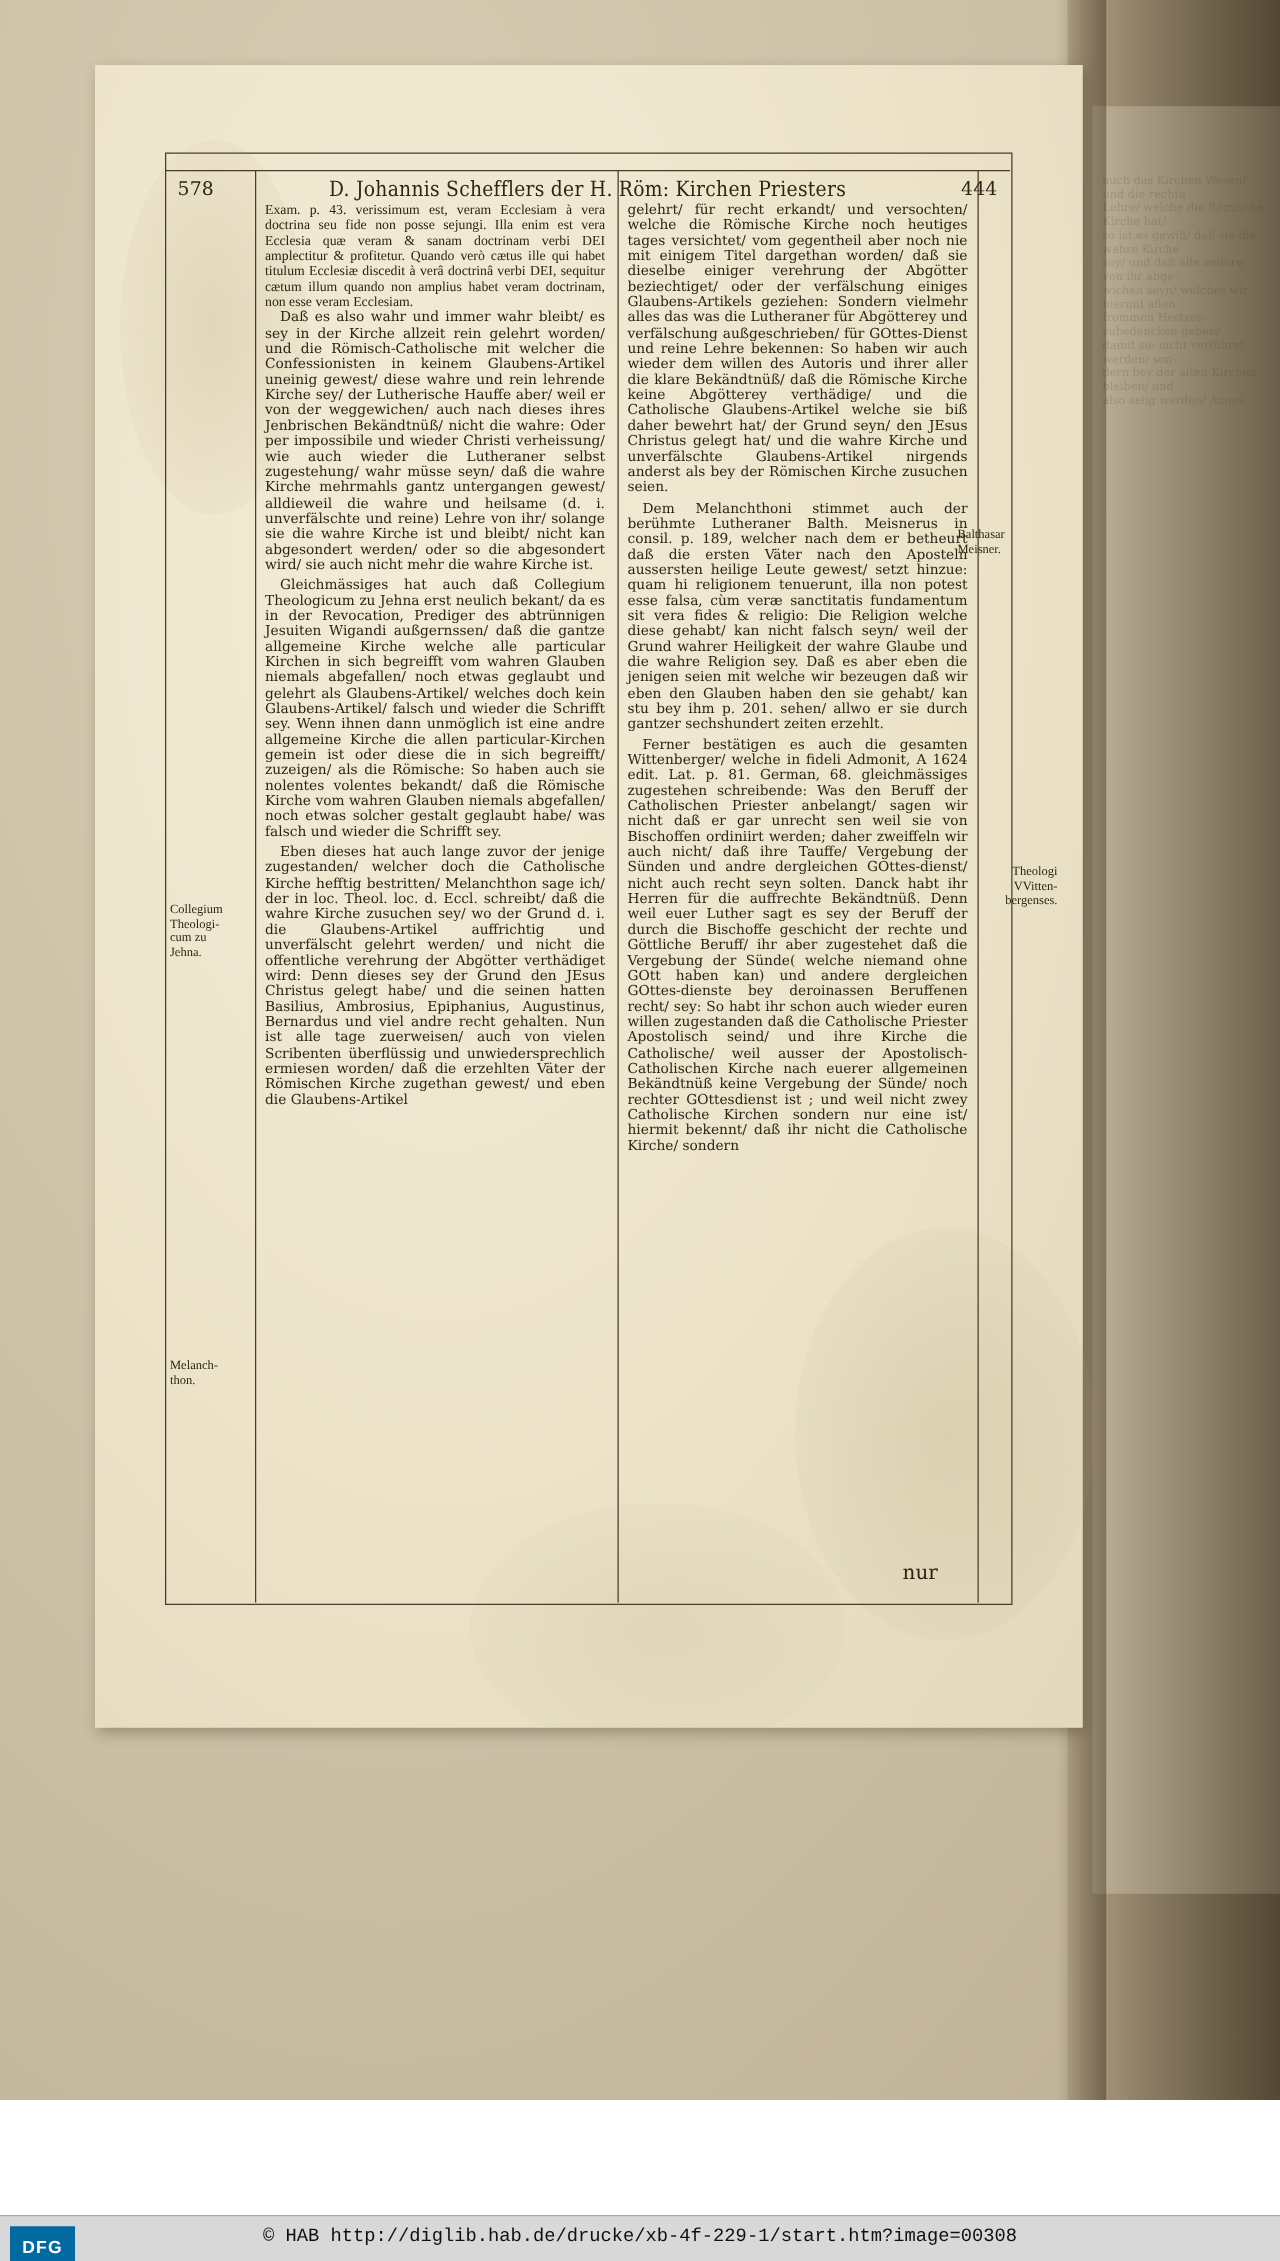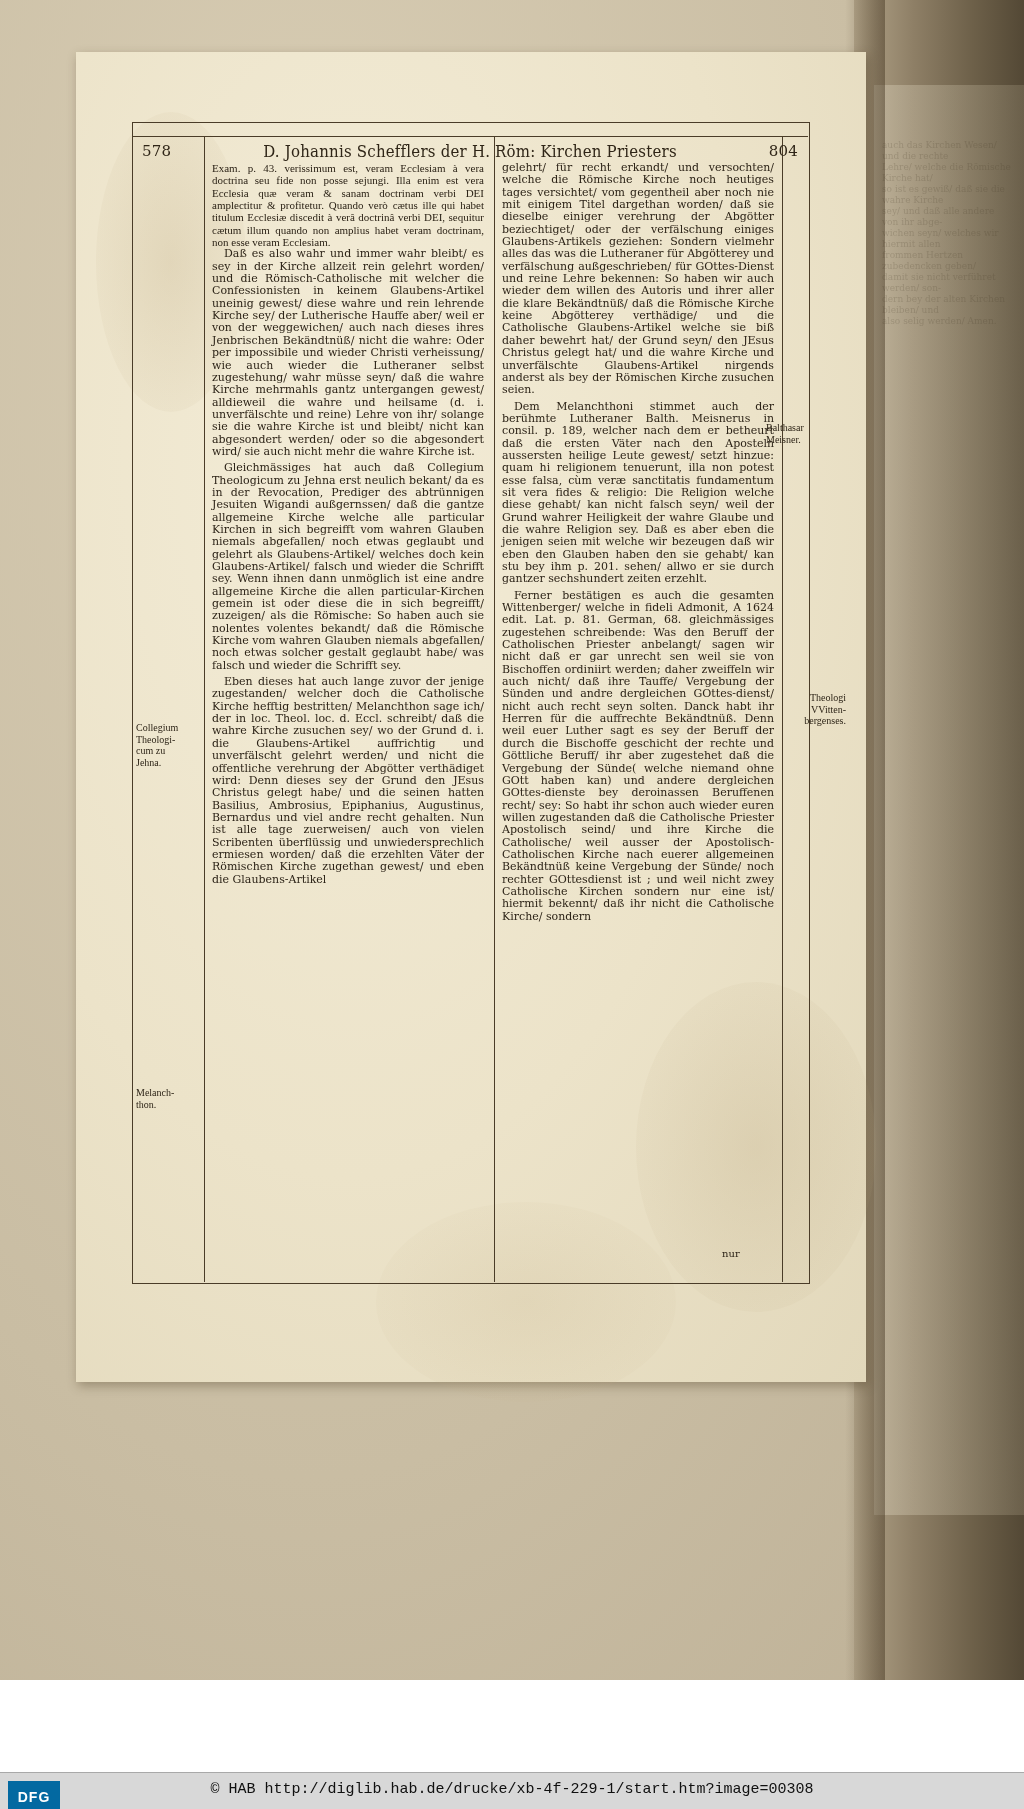--- a/index.html
+++ b/index.html
@@ -159,21 +159,21 @@
   #mg-melanchthon { left: 60px; top: 1035px; }
   #mg-meisner { left: 690px; top: 370px; width: 58px; }
   #mg-wittenberg { left: 710px; top: 640px; width: 60px; text-align: right; }
 
   
   #catchword {
     position: absolute;
     left: 646px;
     top: 1196px;
     font-family: "DejaVu Serif", serif;
-    font-size: 10px;
+    font-size: 16px;
     color: #2c2317;
   }
 
   
   #bottom-strip {
     position: absolute;
     left: 0; top: 1680px;
     width: 1024px;
     height: 129px;
     background: #ffffff;
@@ -252,21 +252,21 @@
 
     <div id="frame"></div>
     <div id="frame-inner-divider"></div>
     <div class="vrule" id="vr-left"></div>
     <div class="vrule" id="vr-mid"></div>
     <div class="vrule" id="vr-right"></div>
 
     <div id="runninghead">
       <span class="pageno">578</span>
       <span class="title">D. Johannis Schefflers der H. Röm: Kirchen Priesters</span>
-      <span class="pageno">804</span>
+      <span class="pageno">444</span>
     </div>
 
     <div class="col" id="col-left">
       <p class="noindent lat">Exam. p. 43. verissimum est, veram Ecclesiam à vera doctrina seu fide non posse sejungi. Illa enim est vera Ecclesia quæ veram &amp; sanam doctrinam verbi DEI amplectitur &amp; profitetur. Quando verò cætus ille qui habet titulum Ecclesiæ discedit à verâ doctrinâ verbi DEI, sequitur cætum illum quando non amplius habet veram doctrinam, non esse veram Ecclesiam.</p>
       <p>Daß es also wahr und immer wahr bleibt/ es sey in der Kirche allzeit rein gelehrt worden/ und die Römisch-Catholische mit welcher die Confessionisten in keinem Glaubens-Artikel uneinig gewest/ diese wahre und rein lehrende Kirche sey/ der Lutherische Hauffe aber/ weil er von der weggewichen/ auch nach dieses ihres Jenbrischen Bekändtnüß/ nicht die wahre: Oder per impossibile und wieder Christi verheissung/ wie auch wieder die Lutheraner selbst zugestehung/ wahr müsse seyn/ daß die wahre Kirche mehrmahls gantz untergangen gewest/ alldieweil die wahre und heilsame (d. i. unverfälschte und reine) Lehre von ihr/ solange sie die wahre Kirche ist und bleibt/ nicht kan abgesondert werden/ oder so die abgesondert wird/ sie auch nicht mehr die wahre Kirche ist.</p>
       <p class="gap">Gleichmässiges hat auch daß Collegium Theologicum zu Jehna erst neulich bekant/ da es in der Revocation, Prediger des abtrünnigen Jesuiten Wigandi außgernssen/ daß die gantze allgemeine Kirche welche alle particular Kirchen in sich begreifft vom wahren Glauben niemals abgefallen/ noch etwas geglaubt und gelehrt als Glaubens-Artikel/ welches doch kein Glaubens-Artikel/ falsch und wieder die Schrifft sey. Wenn ihnen dann unmöglich ist eine andre allgemeine Kirche die allen particular-Kirchen gemein ist oder diese die in sich begreifft/ zuzeigen/ als die Römische: So haben auch sie nolentes volentes bekandt/ daß die Römische Kirche vom wahren Glauben niemals abgefallen/ noch etwas solcher gestalt geglaubt habe/ was falsch und wieder die Schrifft sey.</p>
       <p class="gap">Eben dieses hat auch lange zuvor der jenige zugestanden/ welcher doch die Catholische Kirche hefftig bestritten/ Melanchthon sage ich/ der in loc. Theol. loc. d. Eccl. schreibt/ daß die wahre Kirche zusuchen sey/ wo der Grund d. i. die Glaubens-Artikel auffrichtig und unverfälscht gelehrt werden/ und nicht die offentliche verehrung der Abgötter verthädiget wird: Denn dieses sey der Grund den JEsus Christus gelegt habe/ und die seinen hatten Basilius, Ambrosius, Epiphanius, Augustinus, Bernardus und viel andre recht gehalten. Nun ist alle tage zuerweisen/ auch von vielen Scribenten überflüssig und unwiedersprechlich ermiesen worden/ daß die erzehlten Väter der Römischen Kirche zugethan gewest/ und eben die Glaubens-Artikel</p>
     </div>
 
     <div class="col" id="col-right">

